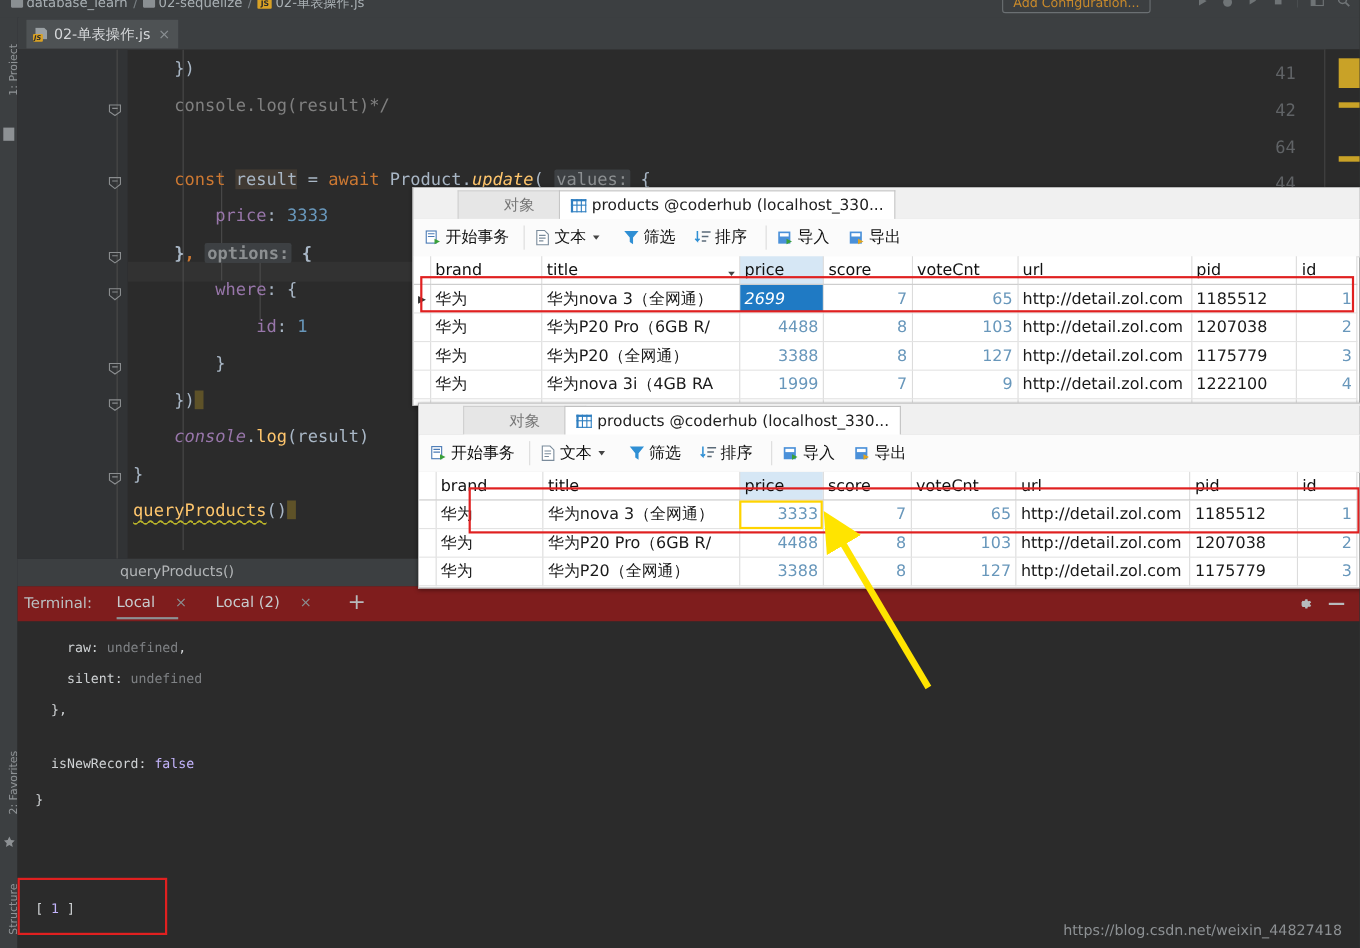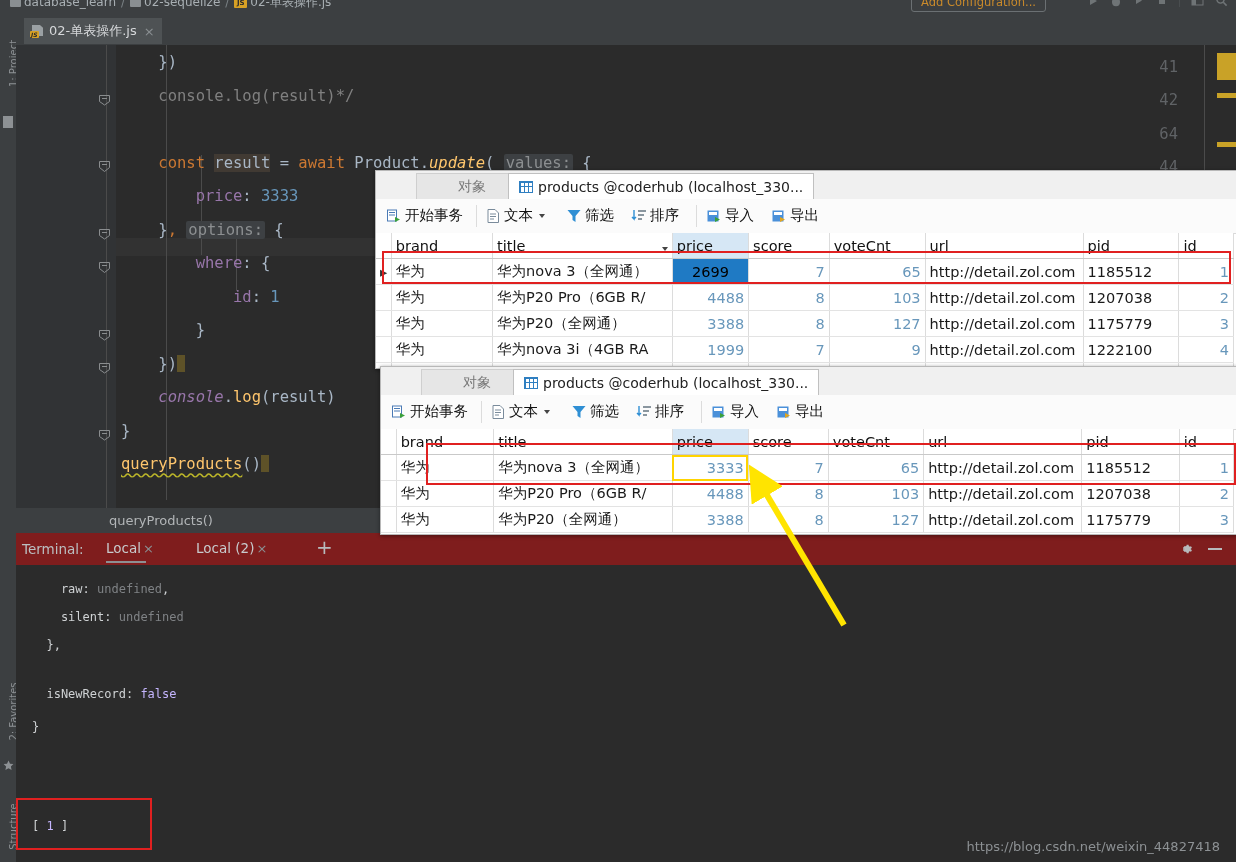--- a/index.html
+++ b/index.html
@@ -66,21 +66,21 @@
   #editor-vline{left:1204px;top:45px;width:1px;height:463px;background:#4b4b4b;}
 
   
   #editor-footer{left:16px;top:508px;width:1220px;height:25px;background:#3c3f41;}
   #editor-footer .t{position:absolute;left:93px;top:5px;font-size:13px;color:#b2b5b7;}
 
   
   #terminal{left:16px;top:533px;width:1220px;height:329px;background:#2b2b2b;}
   #term-head{position:absolute;left:0;top:0;width:1220px;height:32px;background:#7f1d1d;}
   #term-head .label{position:absolute;left:6px;top:8px;font-size:13.5px;color:#bbbfc1;}
-  .term-tab{position:absolute;top:7px;display:flex;align-items:center;gap:2px;font-size:13.5px;color:#c8cbcd;}
+  .term-tab{position:absolute;top:7px;display:flex;align-items:center;gap:18px;font-size:13.5px;color:#c8cbcd;}
   .term-tab .x{color:#8b9093;font-size:13px;}
   .term-tab.active:after{content:"";position:absolute;left:0;right:8px;bottom:-7px;height:2px;background:#8d9194;}
   #term-plus{position:absolute;left:300px;top:4px;font-size:20px;color:#b7babc;line-height:20px;}
   #term-gear{position:absolute;right:42px;top:8px;}
   #term-min{position:absolute;right:14px;top:15px;width:14px;height:2px;background:#b7babc;}
   #term-body{position:absolute;left:0;top:32px;width:1220px;height:297px;background:#2b2b2b;}
   .tl{position:absolute;left:16px;white-space:pre;font-size:12px;line-height:20px;color:#cfd2d4;
       font-family:"DejaVu Sans Mono","Liberation Mono",monospace;}
   .tdim{color:#7f8285;} .tyel{color:#c4b5fd;}
 
@@ -101,21 +101,21 @@
   .caretdn{display:inline-block;width:0;height:0;border-left:3.5px solid transparent;border-right:3.5px solid transparent;border-top:4px solid #444;margin-left:3px;}
 
   table.grid{position:absolute;left:0;border-collapse:collapse;table-layout:fixed;background:#fff;}
   table.grid th,table.grid td{border-right:1px solid #dcdcdc;border-bottom:1px solid #e3e3e3;
       font-weight:normal;font-size:14.5px;padding:0 4px;height:25px;overflow:hidden;white-space:nowrap;}
   table.grid th{background:#fff;text-align:left;border-bottom:1px solid #c9c9c9;color:#111;}
   table.grid th.sel{background:#d6e7f5;}
   table.grid td.num{text-align:right;}
   td.rowmark{width:14px;background:#fff;border-right:1px solid #dcdcdc;text-align:center;color:#333;font-size:11px;padding:0;}
   th.rowmark{width:14px;background:#fff;}
-  .cellsel{background:#1f7ac4;color:#000000;text-align:center;}
+  .cellsel{background:#1f7ac4;color:#ffffff;text-align:left;font-style:italic;}
   .cellbox{outline:2px solid #ffd400;outline-offset:-2px;}
   .redbox{position:absolute;border:2px solid #e02020;pointer-events:none;}
   .hdrcaret{float:right;margin-top:9px;width:0;height:0;border-left:3.5px solid transparent;border-right:3.5px solid transparent;border-top:4px solid #444;}
 </style>
 </head>
 <body>
 
 <div class="abs" id="ide-topstrip">
   <div class="breadcrumb-row">
     <span class="bc-ico"></span><span>database_learn</span><span class="bc-sep">/</span><span class="bc-ico"></span><span>02-sequelize</span><span class="bc-sep">/</span><span class="bc-js">JS</span><span>02-单表操作.js</span>
@@ -256,21 +256,21 @@
     <div class="cl" style="top:8px;"><span class="plain">    })</span></div>
 
     <div class="cl" style="top:42px;"><span class="cmt">    console.log(result)*/</span></div>
 
     <div class="cl" style="top:75px;"></div>
 
     <div class="cl" style="top:109px;"><span class="kw">    const </span><span class="hl-result">result</span><span class="plain"> = </span><span class="kw">await </span><span class="plain">Product.</span><span class="fn" style="font-style:italic">update</span><span class="plain">( </span><span class="hl-hint">values:</span><span class="plain"> {</span></div>
 
     <div class="cl" style="top:142px;"><span class="prop">        price</span><span class="plain">: </span><span class="num">3333</span></div>
 
-    <div class="cl" style="top:176px;"><span class="plain">    }</span><span class="kw">,</span><span class="plain"> </span><span class="hl-hint">options:</span><span class="plain"> {</span></div>
+    <div class="cl" style="top:176px;font-weight:bold;"><span class="plain">    }</span><span class="kw">,</span><span class="plain"> </span><span class="hl-hint">options:</span><span class="plain"> {</span></div>
 
     <div class="cl" style="top:209px;"><span class="prop">        where</span><span class="plain">: {</span></div>
 
     <div class="cl" style="top:243px;"><span class="prop">            id</span><span class="plain">: </span><span class="num">1</span></div>
 
     <div class="cl" style="top:276px;"><span class="plain">        }</span></div>
 
     <div class="cl" style="top:310px;"><span class="plain">    })</span><span class="caret"></span></div>
 
     <div class="cl" style="top:343px;"><span class="prop" style="font-style:italic">    console</span><span class="plain">.</span><span class="fn">log</span><span class="plain">(result)</span></div>

